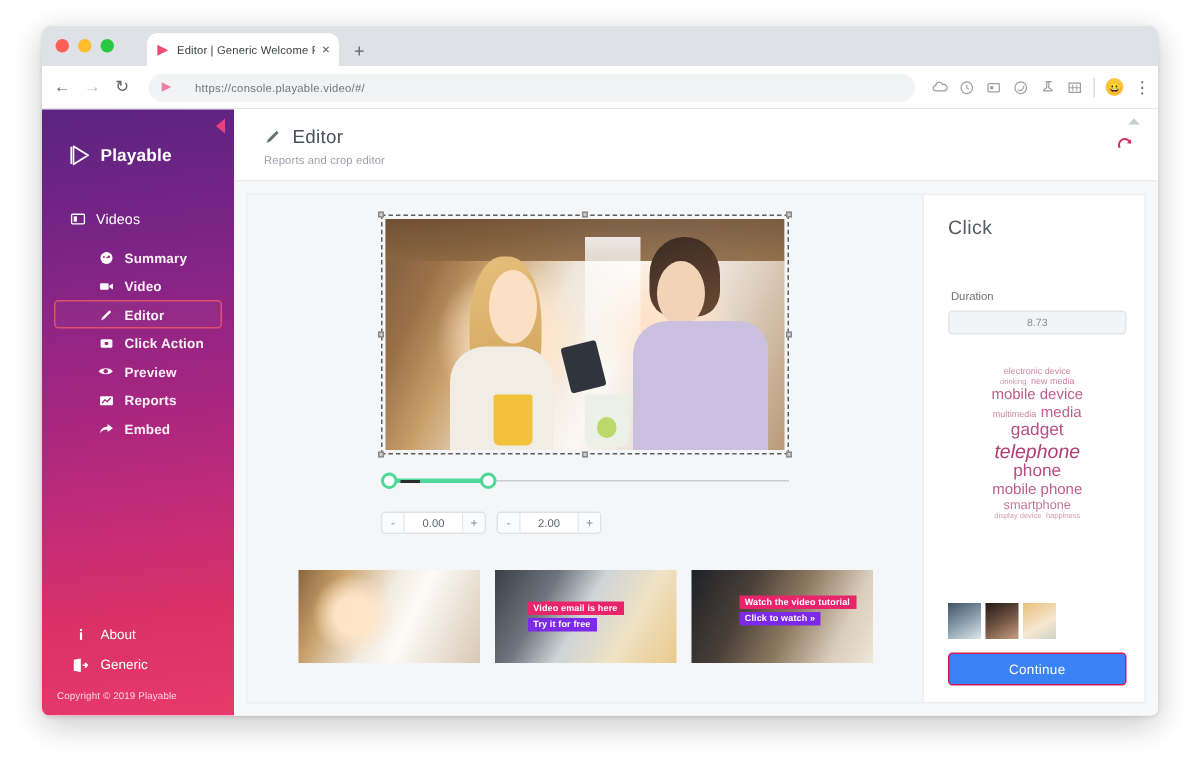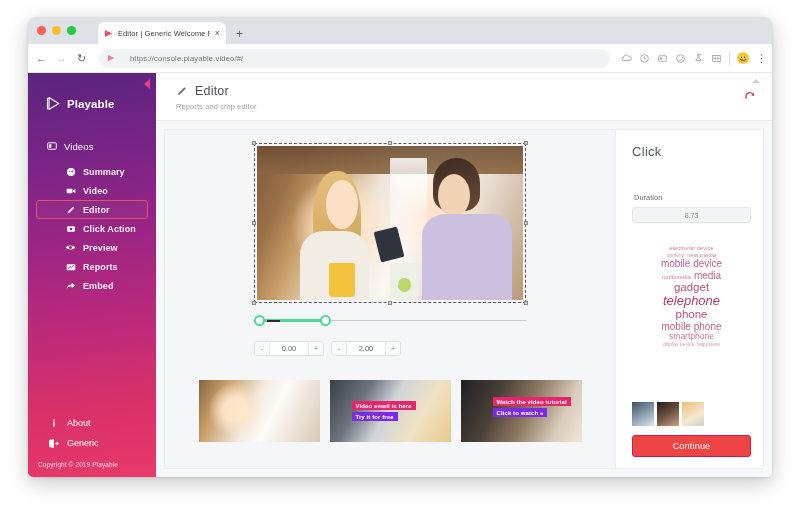--- a/index.html
+++ b/index.html
@@ -267,21 +267,21 @@
   .wc.lv5 { font-size: 11.5px; color: #b84f82; }
   .wc.lv6 { font-size: 13px; color: #b03c74; font-style: italic; }
 
   .mini-thumbs { position: absolute; left: 16px; bottom: 42px; display: flex; gap: 3px; }
   .mini { width: 22px; height: 24px; }
   .mini.m1 { background: linear-gradient(150deg,#3e5263,#8ea3b2 55%,#dfe6ea); }
   .mini.m2 { background: linear-gradient(150deg,#241a16,#6e5242 50%,#c9a183); }
   .mini.m3 { background: linear-gradient(150deg,#e8c07a,#f7e6d0 60%,#cfd4c8); }
   .continue {
     position: absolute; left: 16px; right: 12px; bottom: 11px;
-    height: 22px; background: #ef4444; border: 1px solid #cf1a56; border-radius: 3px;
+    height: 22px; background: #3b82f6; border: 1px solid #cf1a56; border-radius: 3px;
     color: #fff; font-size: 9px; display:flex; align-items:center; justify-content:center;
     letter-spacing: .2px;
   }
 
   svg { display: block; }
 </style>
 </head>
 <body>
 
 <div class="browser">

